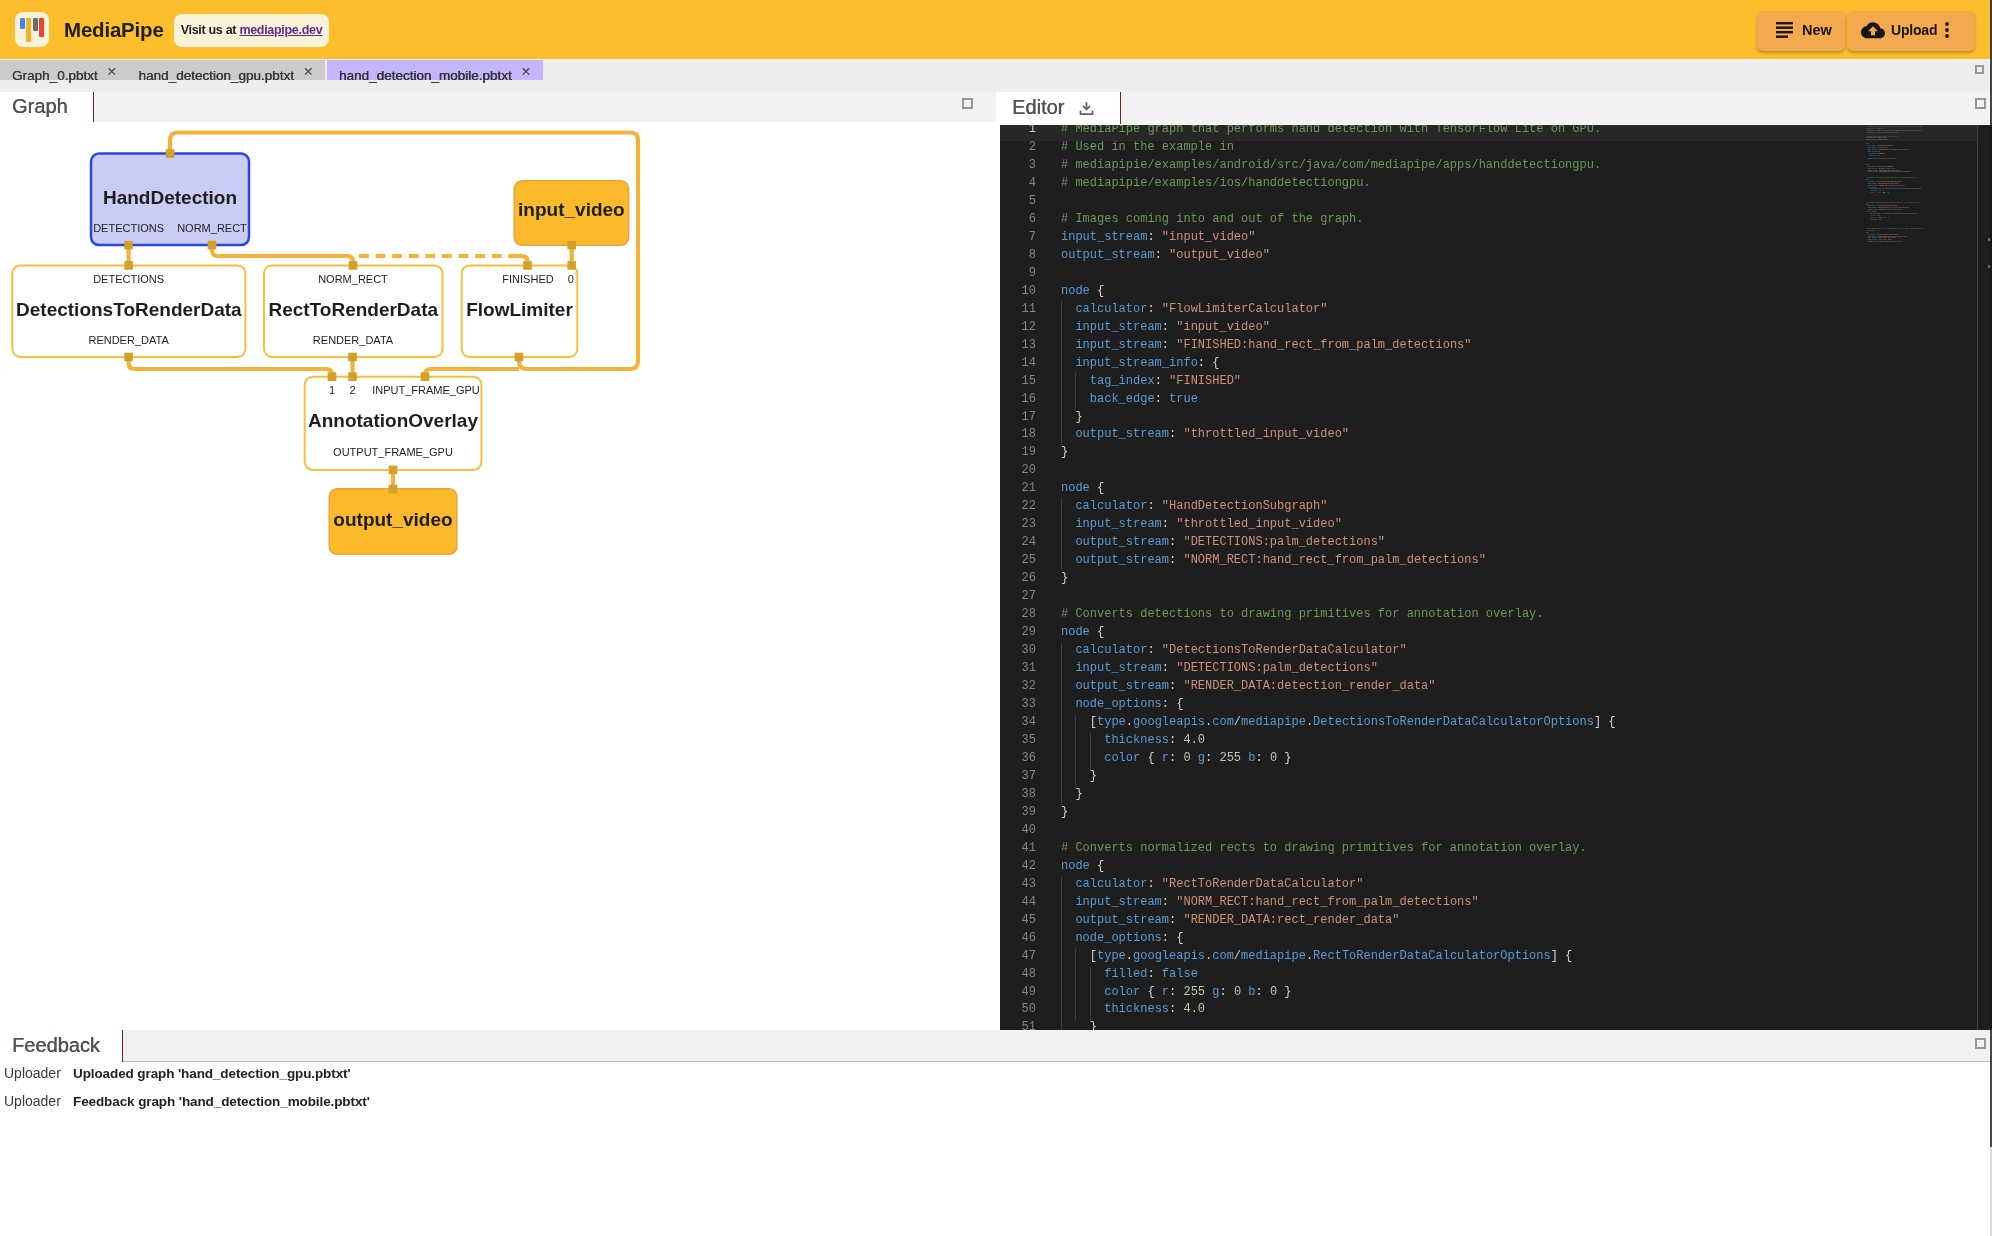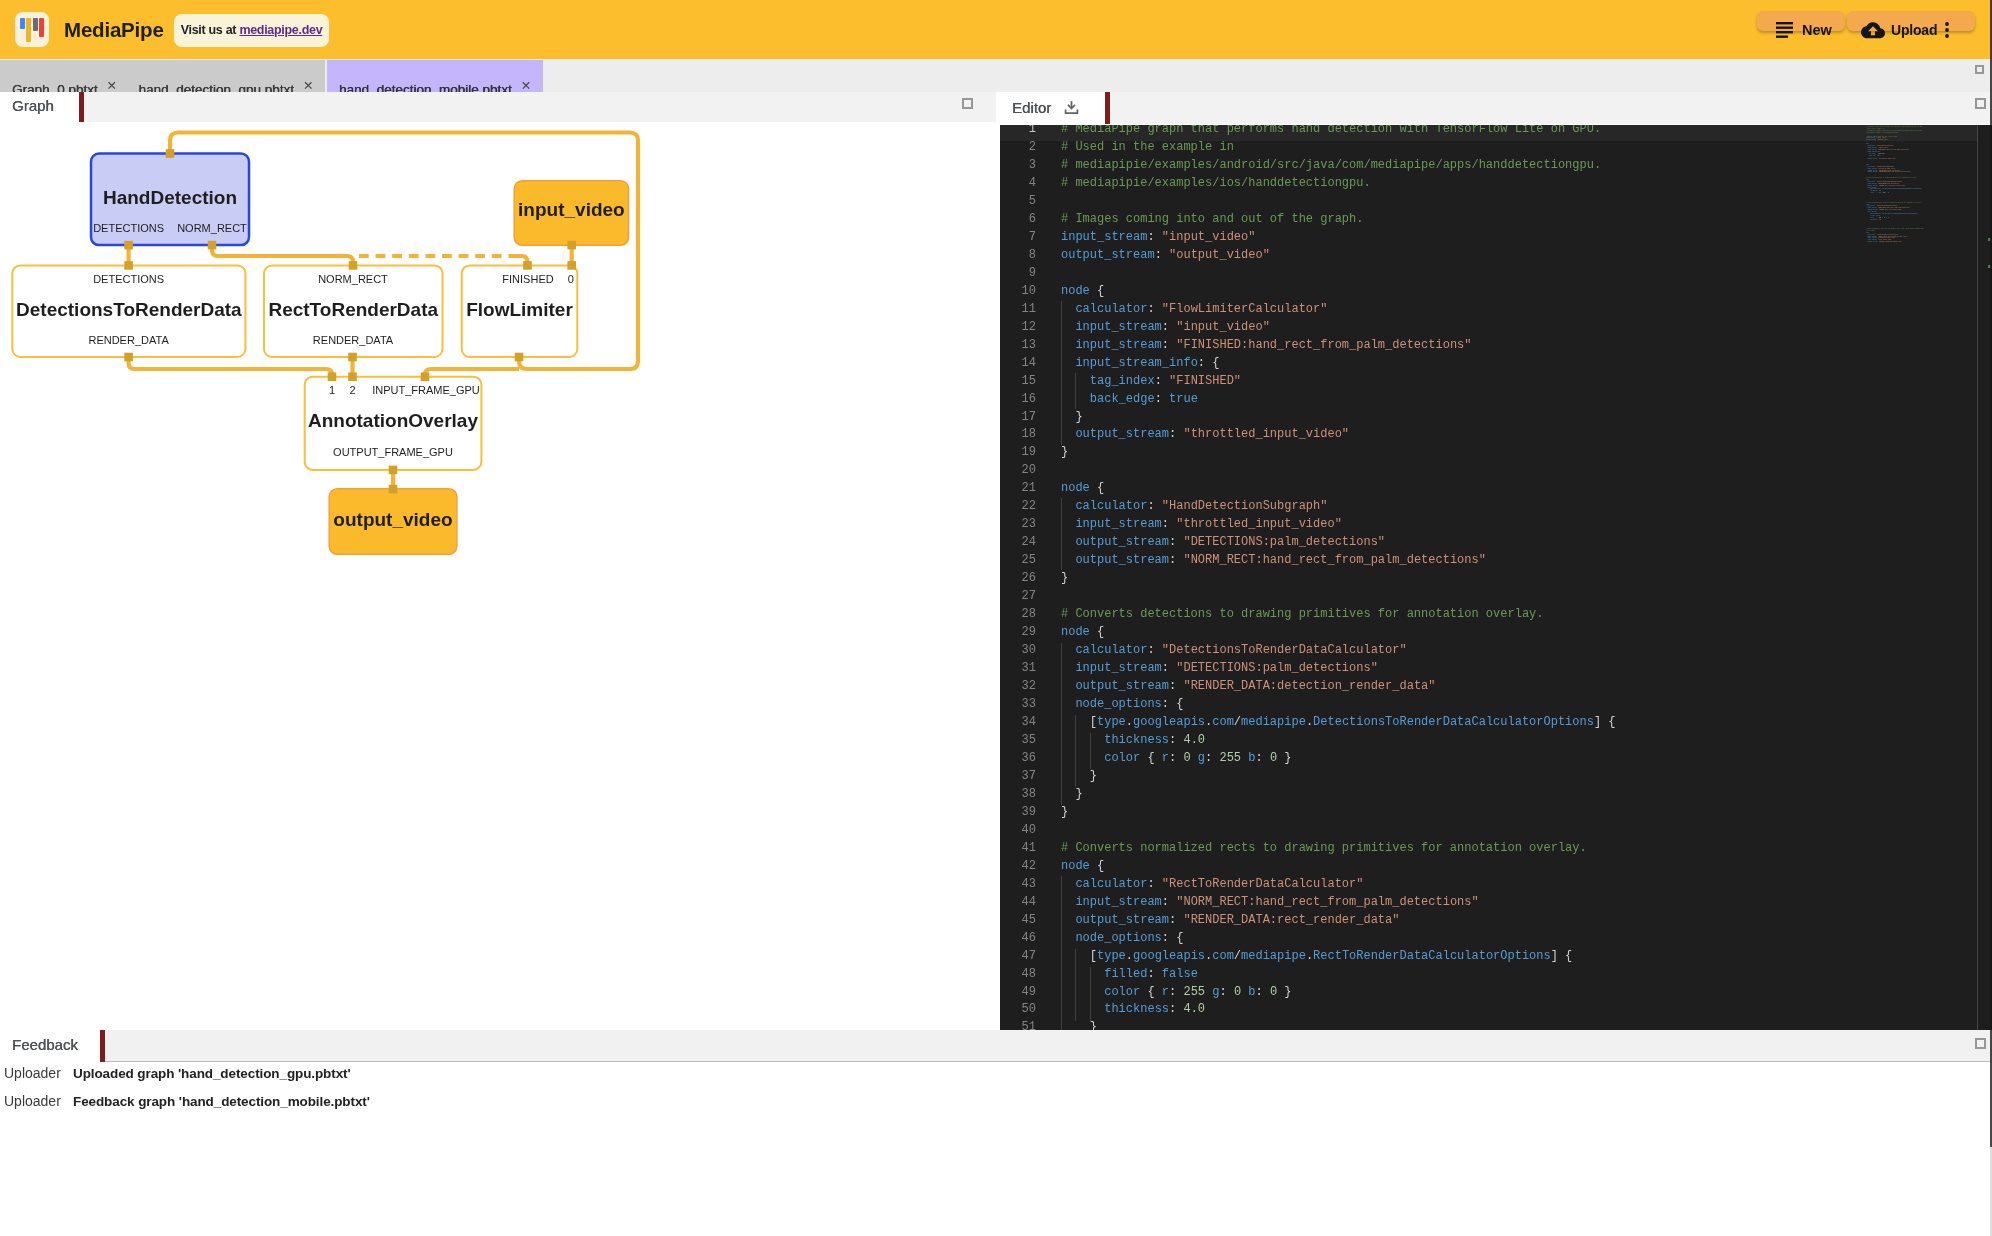--- a/index.html
+++ b/index.html
@@ -6,37 +6,37 @@
   body{width:1992px;height:1236px;position:relative;overflow:hidden;background:#fff;
        font-family:"Liberation Sans",sans-serif;}
   .abs{position:absolute;}
   
   #header{left:0;top:0;width:1992px;height:59px;background:#FCBE2D;}
   #logo{left:15px;top:12.3px;width:34.2px;height:34.9px;background:#FAF1DA;border-radius:8px;}
   .lbar{position:absolute;border-radius:1px;width:5px;}
   #title{left:64px;top:18px;font-size:20.5px;font-weight:bold;color:#1F1F1F;letter-spacing:-0.2px;}
   #visit{left:174px;top:14px;width:155px;height:33px;background:#FBF3D7;border-radius:8px;font-size:12.5px;font-weight:bold;color:#222;line-height:33px;text-align:center;white-space:nowrap;letter-spacing:-0.3px;}
   #visit a{color:#5C2D91;text-decoration:underline;}
-  .topbtn{position:absolute;top:11px;height:20px;background:#F5A94F;border-radius:6px;
+  .topbtn{position:absolute;top:11px;height:40px;background:#F5A94F;border-radius:6px;
           box-shadow:0 2px 3px rgba(0,0,0,0.25);color:#151515;font-size:14.5px;font-weight:bold;}
   #btn-new{left:1757px;width:88px;}
   #btn-upload{left:1847px;width:128px;}
   
   #tabrow{left:0;top:59px;width:1992px;height:33px;background:#EDEDED;}
   .pattern{background-image:
      repeating-linear-gradient(45deg,rgba(0,0,0,0.018) 0 1px,transparent 1px 30px),
      repeating-linear-gradient(-45deg,rgba(0,0,0,0.018) 0 1px,transparent 1px 30px);}
   .ftab{position:absolute;top:60px;white-space:nowrap;height:20px;line-height:31px;font-size:13.5px;color:#3A3A3A;text-shadow:0.35px 0 0 currentColor;
-        background:#CBCBCB;padding:14px 12px;}
+        background:#CBCBCB;padding:0 12px;}
   .ftab .x{font-size:12.5px;color:#484848;margin-left:9px;position:relative;top:-4px;text-shadow:none;}
   .ftab.active{background:#c4b5fd;color:#333;}
   
   .strip{height:32px;background:#F2F2F2;}
-  .ptab{position:absolute;top:0;height:32px;background:#fff;font-size:15px;color:#4E5256;text-shadow:0.3px 0 0 currentColor;
-        line-height:32px;padding:0 12px;border-right:5px solid #7f1d1d;}
+  .ptab{position:absolute;top:0;height:32px;background:#fff;font-size:20px;color:#4E5256;text-shadow:0.3px 0 0 currentColor;
+        line-height:32px;padding:0 12px;border-right:1px solid #7f1d1d;}
   .maxico{position:absolute;width:7px;height:7px;border:2px solid #979797;}
   .maxico.sm{width:5px;height:5px;}
   
   #graphpanel{left:0;top:121.5px;width:996px;height:908.5px;background:#fff;overflow:hidden;}
   
   #editor{left:1000px;top:125px;width:992px;height:905px;background:#1E1E1E;overflow:hidden;}
   #codewrap{position:absolute;left:0;top:-4px;}
   pre{margin:0;font-family:"Liberation Mono",monospace;font-size:12px;line-height:17.97px;}
   #linenos{position:absolute;left:0;top:0;width:36px;text-align:right;color:#858585;}
   #code{position:absolute;left:61px;top:0;color:#D4D4D4;}

